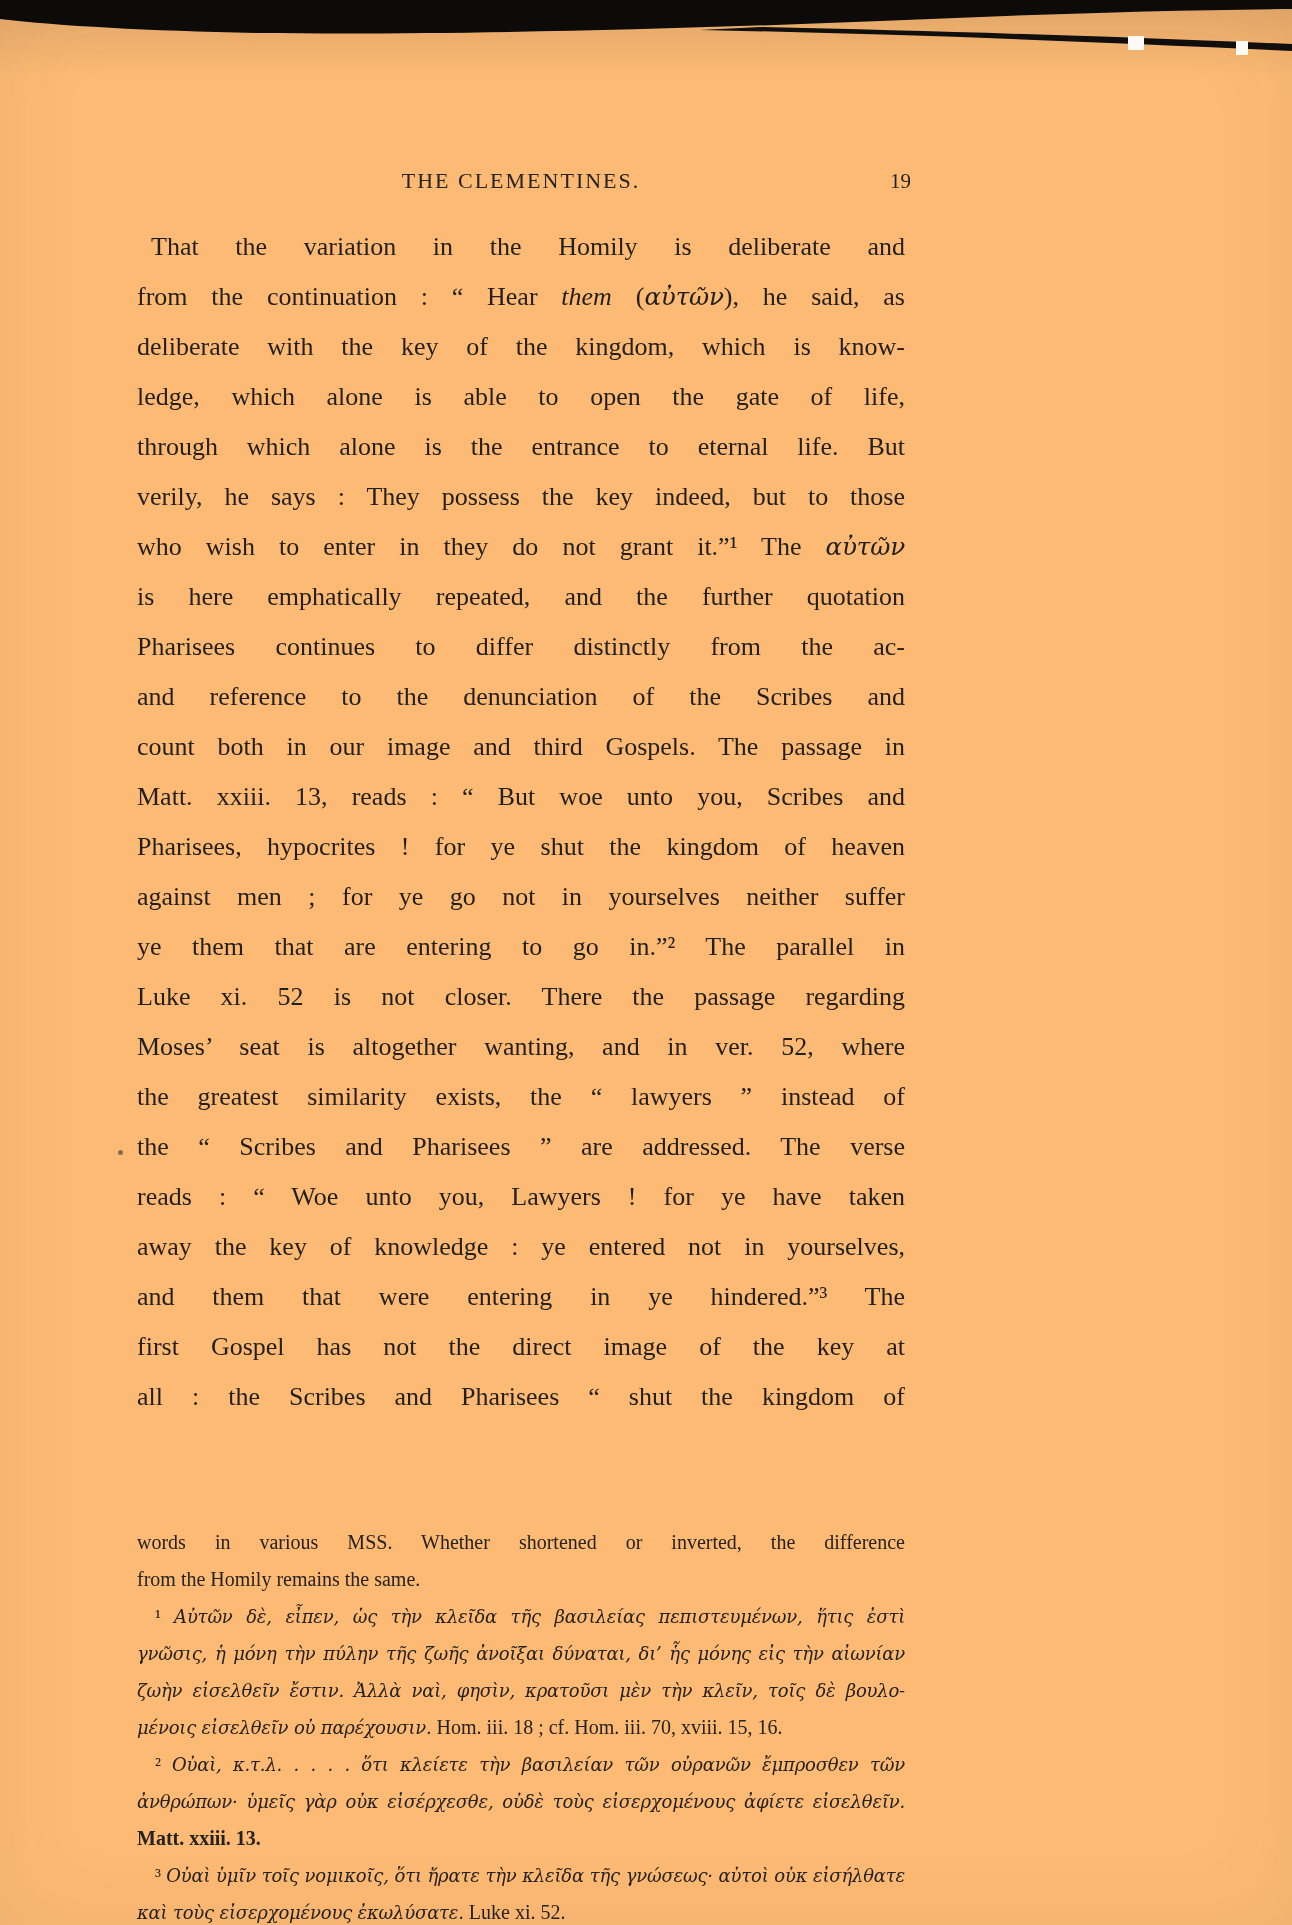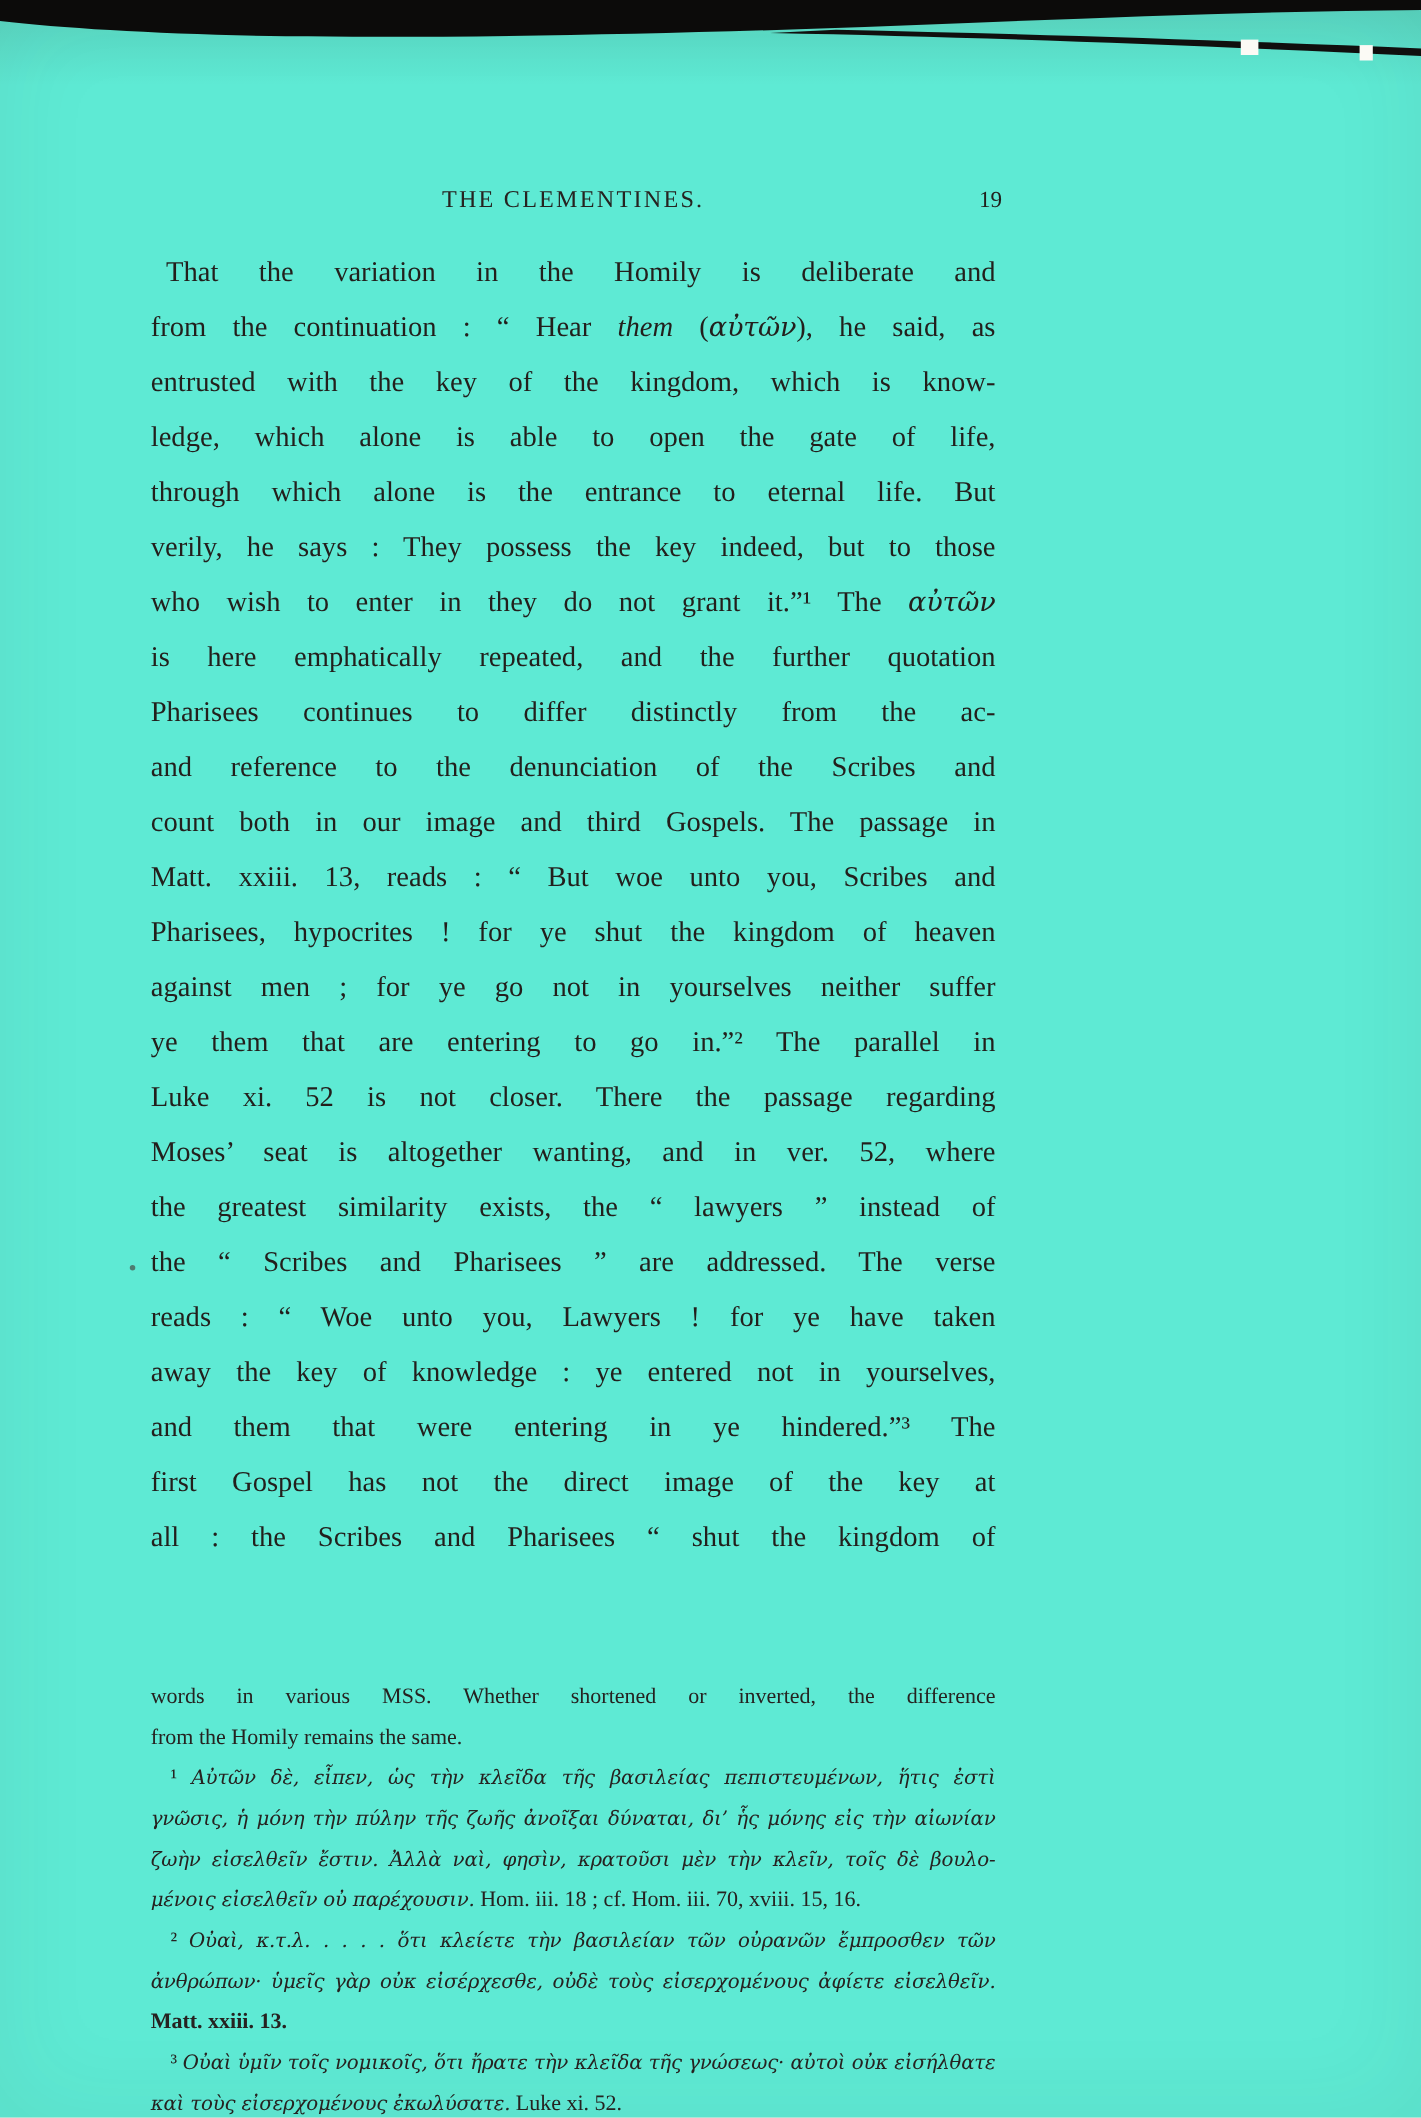--- a/index.html
+++ b/index.html
@@ -1,20 +1,20 @@
 <!DOCTYPE html>
 <html><head>
 <meta charset="utf-8">
 <style>
   * { margin:0; padding:0; box-sizing:border-box; }
   html, body { background:#e9e7e1; }
   .page {
     position:relative;
     width:1292px; height:1925px;
-    background:#5eead4;
+    background:#fdba74;
     overflow:hidden;
     font-family:"Liberation Serif","DejaVu Serif",serif;
     color:#221f1c;
     box-shadow: inset 0 0 90px rgba(60,50,40,0.07);
   }
   .band-shade {
     position:absolute; top:0; left:0; width:100%; height:78px;
     background:linear-gradient(180deg, rgba(45,38,30,0.12), rgba(45,38,30,0));
     pointer-events:none;
   }
@@ -68,21 +68,21 @@
   </svg>
 
   <div class="header">
     <div class="title">THE CLEMENTINES.</div>
     <div class="pagenum">19</div>
   </div>
 
   <div class="body">
       <div class="line ind"><span>That the variation in the Homily is deliberate and</span></div>
       <div class="line"><span>from the continuation : “ Hear </span><span class="i">them</span><span> (</span><span class="g">αὐτῶν</span><span>), he said, as</span></div>
-      <div class="line"><span>entrusted with the key of the kingdom, which is know-</span></div>
+      <div class="line"><span>deliberate with the key of the kingdom, which is know-</span></div>
       <div class="line"><span>ledge, which alone is able to open the gate of life,</span></div>
       <div class="line"><span>through which alone is the entrance to eternal life. But</span></div>
       <div class="line"><span>verily, he says : They possess the key indeed, but to those</span></div>
       <div class="line"><span>who wish to enter in they do not grant it.”¹ The </span><span class="g">αὐτῶν</span></div>
       <div class="line"><span>is here emphatically repeated, and the further quotation</span></div>
       <div class="line"><span>Pharisees continues to differ distinctly from the ac-</span></div>
       <div class="line"><span>and reference to the denunciation of the Scribes and</span></div>
       <div class="line"><span>count both in our image and third Gospels. The passage in</span></div>
       <div class="line"><span>Matt. xxiii. 13, reads : “ But woe unto you, Scribes and</span></div>
       <div class="line"><span>Pharisees, hypocrites ! for ye shut the kingdom of heaven</span></div>

